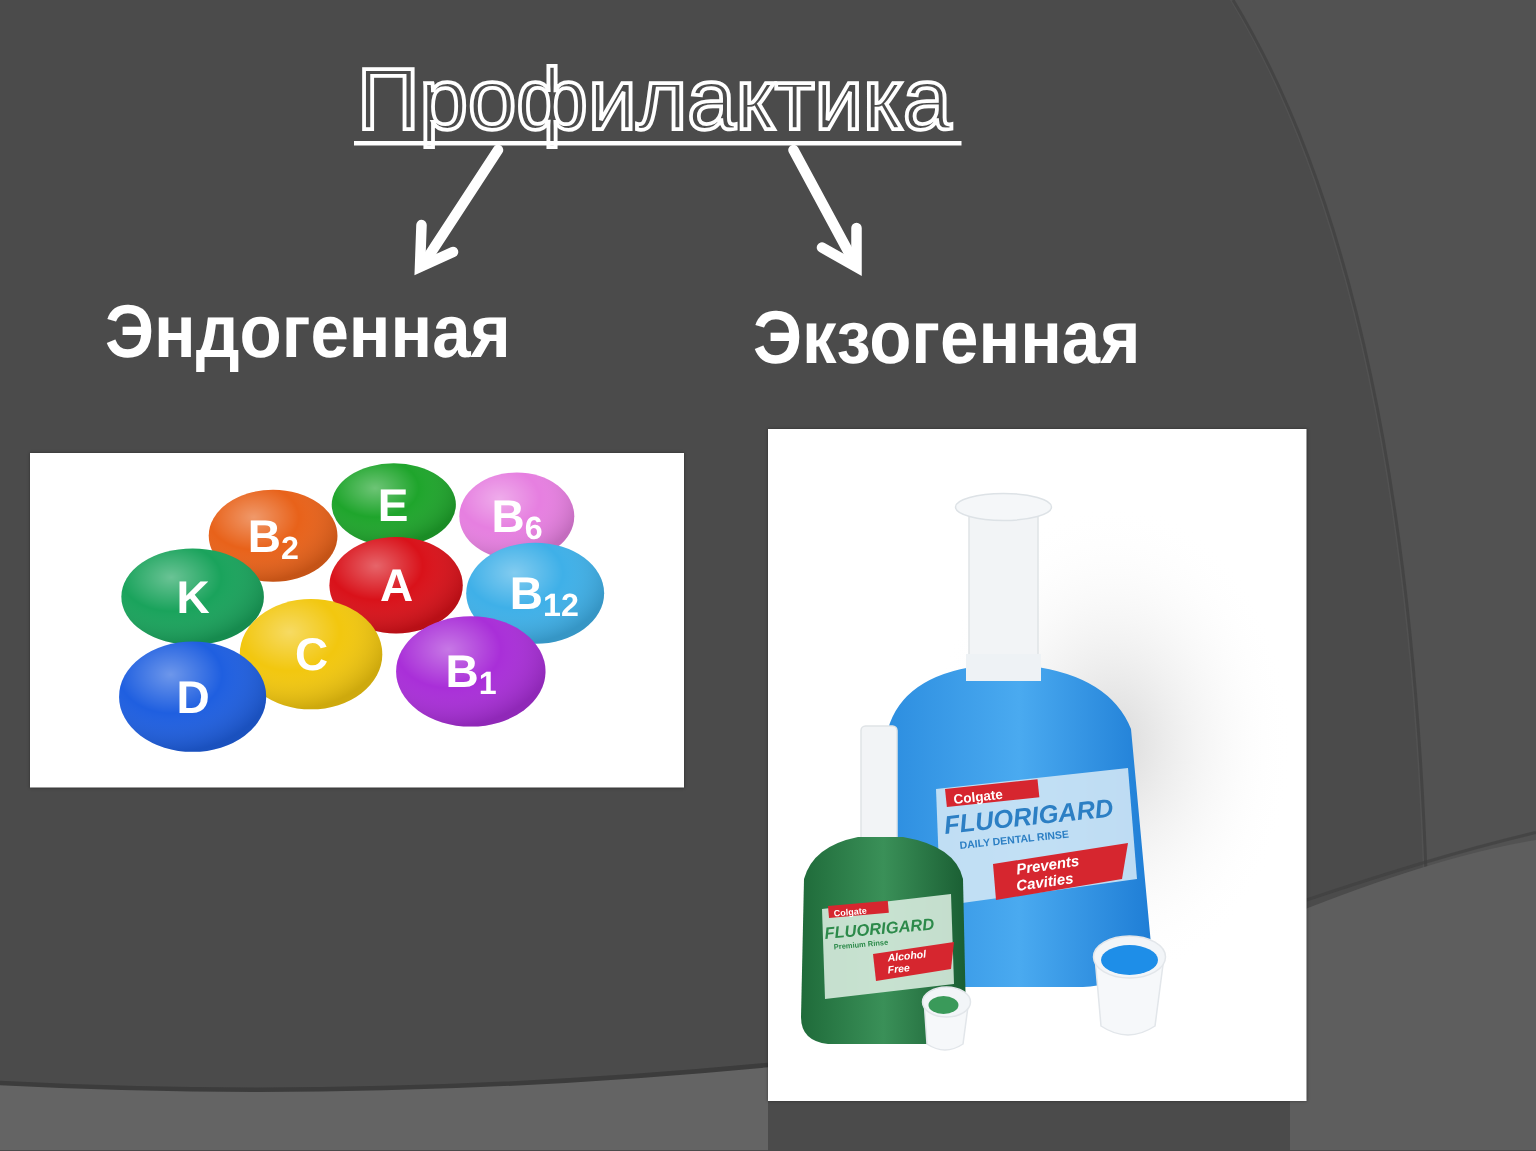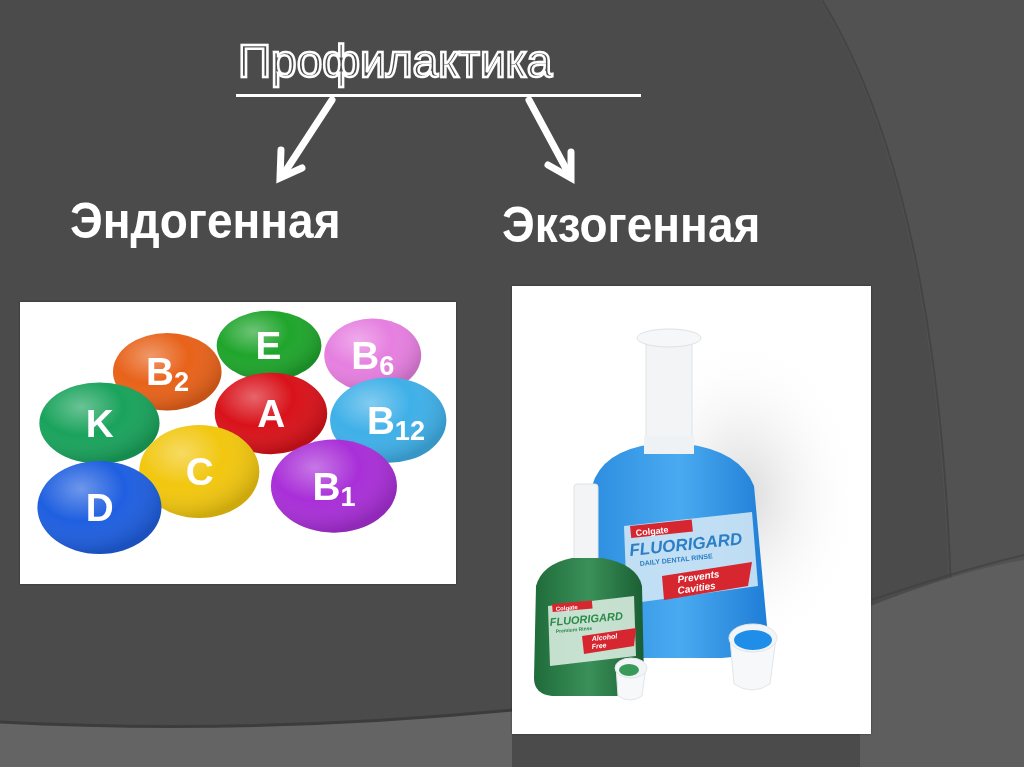--- a/index.html
+++ b/index.html
@@ -2,39 +2,39 @@
 <html><head>
   <meta charset="utf-8">
   <style>
     * { margin: 0; padding: 0; box-sizing: border-box; }
     html, body { width: 1024px; height: 767px; overflow: hidden; background: #4a4a4a; }
     .slide { position: relative; width: 1024px; height: 767px; background: #4b4b4b; overflow: hidden; font-family: "Liberation Sans", sans-serif; }
     .bg-svg { position: absolute; left: 0; top: 0; width: 1024px; height: 767px; }
 
     .title {
       position: absolute; left: 238px; top: 38px;
-      font-size: 46px; color: #4b4b4b; letter-spacing: 0px;
+      font-size: 58px; color: #4b4b4b; letter-spacing: 0px;
       -webkit-text-stroke: 2.5px #ffffff;
       font-family: "Liberation Sans", sans-serif;
       line-height: 1;
     }
     .title-underline { position: absolute; left: 236px; top: 94px; width: 405px; height: 3px; background: #ffffff; }
 
     .subtitle {
       position: absolute; font-weight: bold; color: #ffffff; font-size: 50px;
       font-family: "Liberation Sans", sans-serif; line-height: 1;
       transform: scaleX(0.92); transform-origin: left top;
     }
     .subtitle.left { left: 70px; top: 196px; }
     .subtitle.right { left: 502px; top: 200px; }
 
     .arrows { position: absolute; left: 0; top: 0; width: 1024px; height: 767px; pointer-events: none; }
 
     .photo { position: absolute; background: #ffffff; box-shadow: 0 0 2px rgba(0,0,0,0.4); overflow: hidden; }
-    .photo.vitamins { left: 20px; top: 302px; width: 436px; height: 282px; }
+    .photo.vitamins { left: 20px; top: 302px; width: 436px; height: 223px; }
     .photo.rinse { left: 512px; top: 286px; width: 359px; height: 448px; }
     .photo svg { width: 100%; height: 100%; display: block; }
     .egg-label { font-family: "Liberation Sans", sans-serif; font-weight: bold; fill: #ffffff; }
     .lbl { font-family: "Liberation Sans", sans-serif; font-weight: bold; }
   </style>
 </head>
 <body>
 
 <div class="slide">
 

